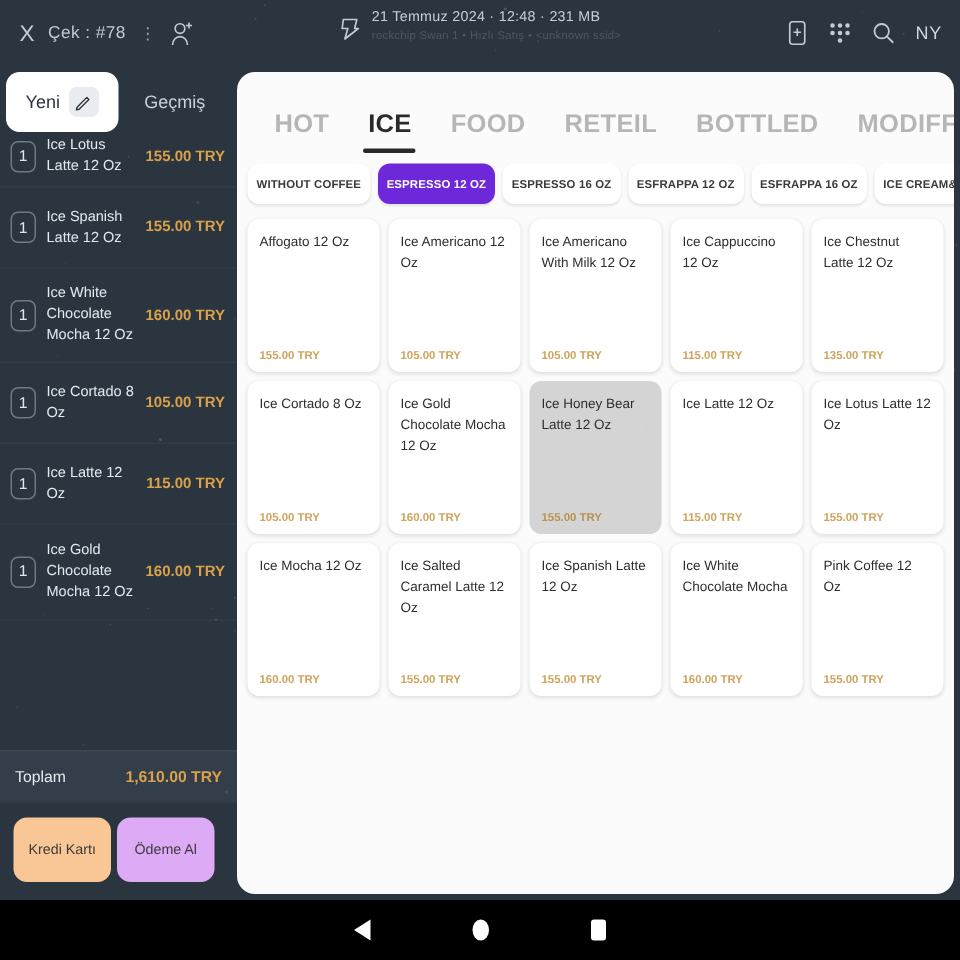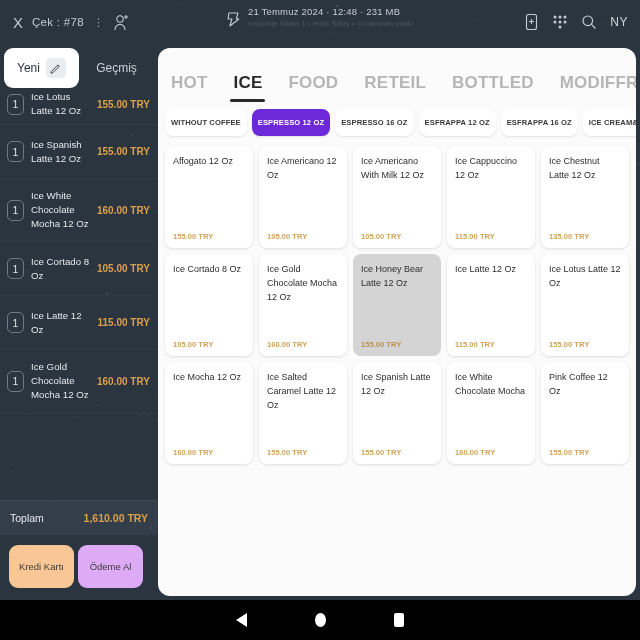--- a/index.html
+++ b/index.html
@@ -115,21 +115,21 @@
     position: absolute; left: 158px; top: 44px; width: 482px; height: 556px;
     padding: 4px 4px 4px 0;
   }
   #panel {
     width: 100%; height: 100%;
     background: #fbfbfb; border-radius: 12px;
     display: flex; flex-direction: column; overflow: hidden;
   }
   #tabs {
     display: flex; align-items: flex-end; gap: 0;
-    padding: 14px 6px 0 0; height: 54px;
+    padding: 14px 6px 0 12px; height: 54px;
     flex: 0 0 auto;
   }
   .tab {
     padding: 0 13px 9px 13px;
     font-size: 17px; font-weight: bold; letter-spacing: .2px;
     color: #b6b6b6; position: relative;
   }
   .tab.active { color: #2a2a2a; }
   .tab.active::after {
     content: ""; position: absolute; left: 10px; right: 10px; bottom: 0;

